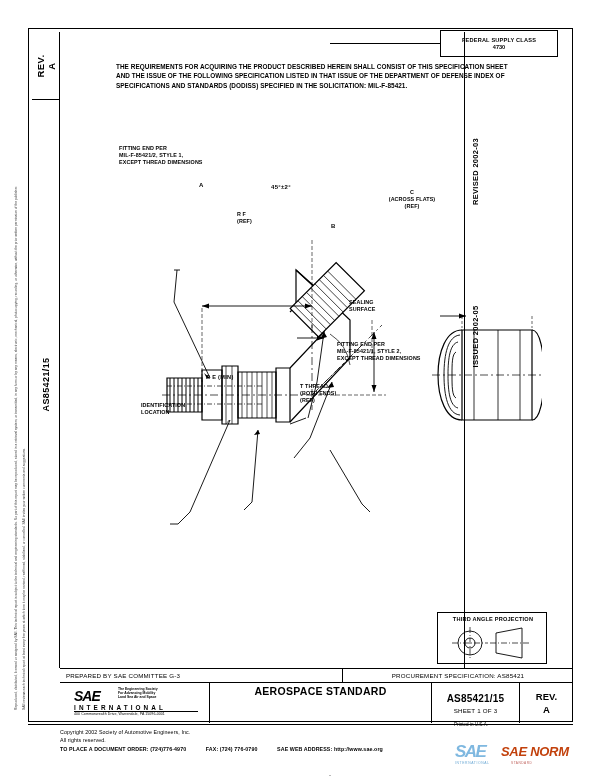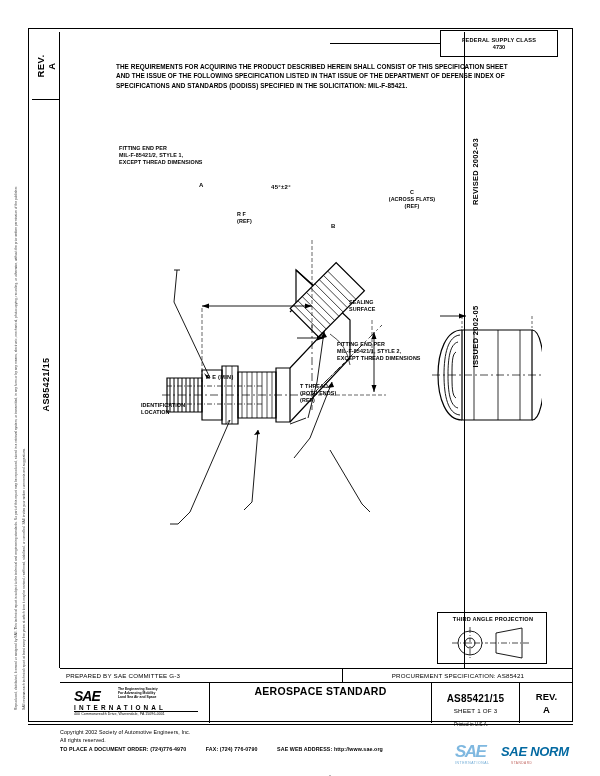--- a/index.html
+++ b/index.html
@@ -71,21 +71,21 @@
   
   .foot{position:absolute;left:60px;top:728px;width:400px;font-size:5.3px;line-height:8px;letter-spacing:.1px;}
   .foot .line3{margin-top:1px;font-weight:bold;}
   .foot .line3 span{margin-right:18px;}
   .foot-rule{position:absolute;left:28px;top:724px;width:545px;height:0.8px;background:#000;}
   .foot-usa{position:absolute;right:28px;top:722px;font-size:4.6px;}
 
   
   .norm{position:absolute;left:455px;top:742px;width:128px;height:30px;}
   .norm-badge{position:absolute;left:0;top:0;font-size:17px;font-weight:bold;font-style:italic;letter-spacing:-1.5px;color:#7fb8e0;}
-  .norm-text{position:absolute;left:46px;top:2px;font-size:13px;font-weight:bold;font-style:italic;color:#0369a1;letter-spacing:-0.3px;}
+  .norm-text{position:absolute;left:46px;top:2px;font-size:13px;font-weight:bold;font-style:italic;color:#c2410c;letter-spacing:-0.3px;}
   .norm-sub{position:absolute;left:0;top:19px;font-size:3.4px;letter-spacing:.6px;color:#6aa8d4;}
   .norm-sub2{position:absolute;left:56px;top:19px;font-size:3.2px;letter-spacing:.5px;color:#c0645f;}
 
   
   .legal{position:absolute;left:4px;top:150px;width:22px;height:560px;}
   .legal .col{position:absolute;top:0;transform-origin:left top;transform:rotate(-90deg) translate(-100%,0);width:560px;font-size:3.3px;line-height:4.6px;color:#333;}
   .legal .c1{left:10px;}
   .legal .c2{left:18px;}
 </style>
 </head>

